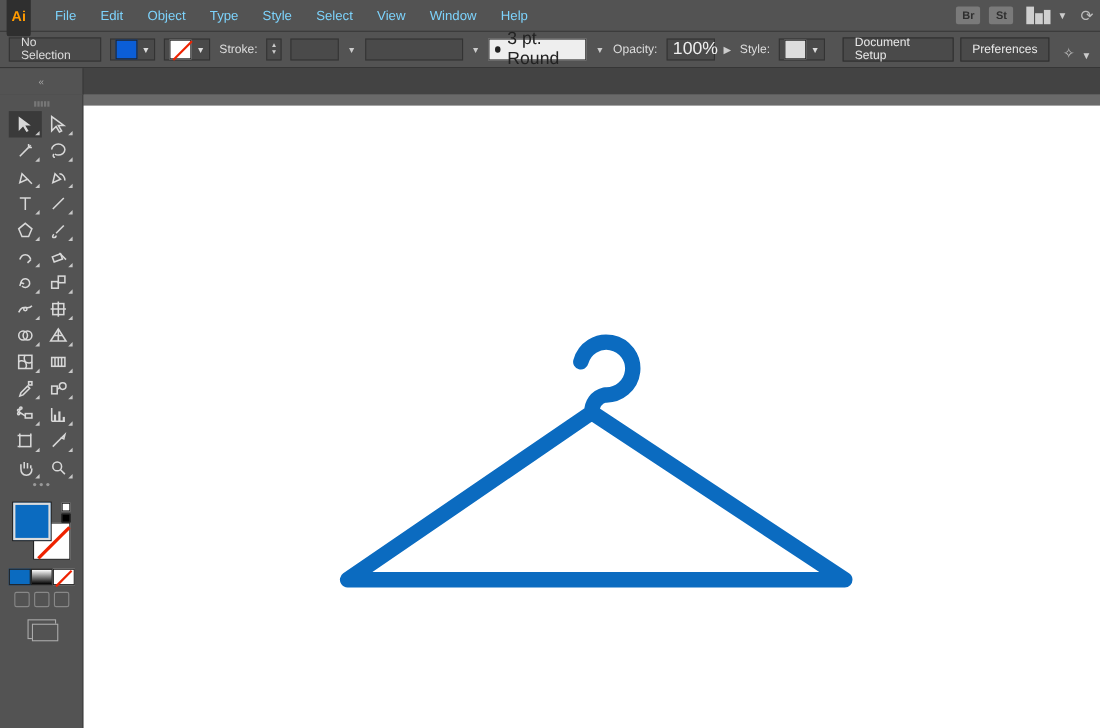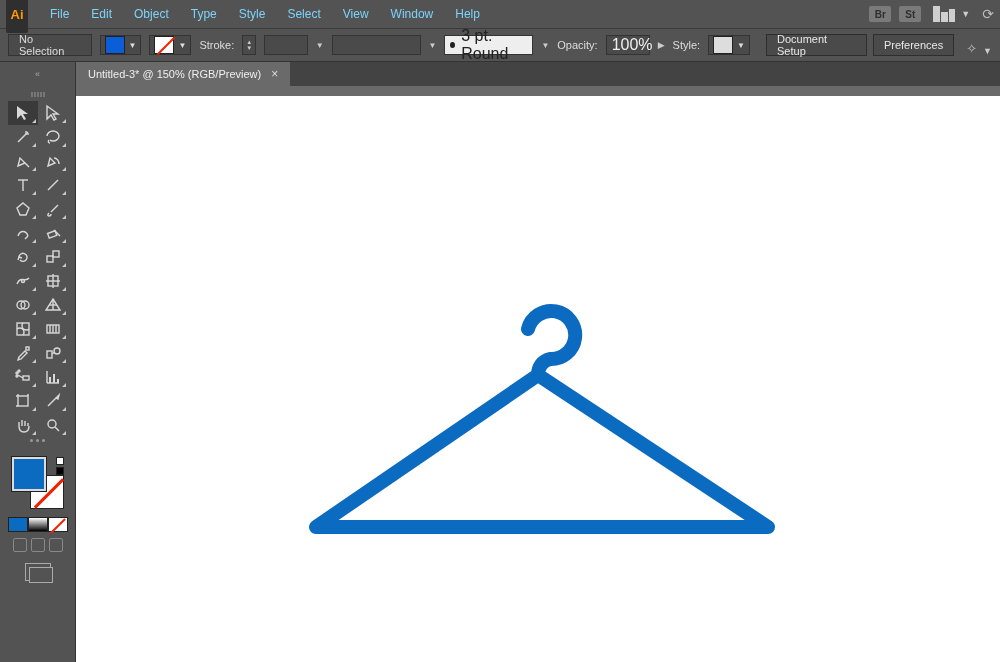--- a/index.html
+++ b/index.html
@@ -161,24 +161,20 @@
     <div class="btn">Preferences</div>
     <span class="star-icon">✧</span>
     <span class="chev">▼</span>
   </div>
 </div>
 
 <div class="tabstrip">
   <div class="tstrip-pre">
      <span class="collapse">«</span>
   </div>
-  <div class="tab">
-    <span>Untitled-3* @ 150% (RGB/Preview)</span>
-    <span class="x">×</span>
-  </div>
 </div>
 
 <div class="main">
 
   <div class="toolcol">
     <div class="handle">
         <span></span>
         <span></span>
         <span></span>
         <span></span>

